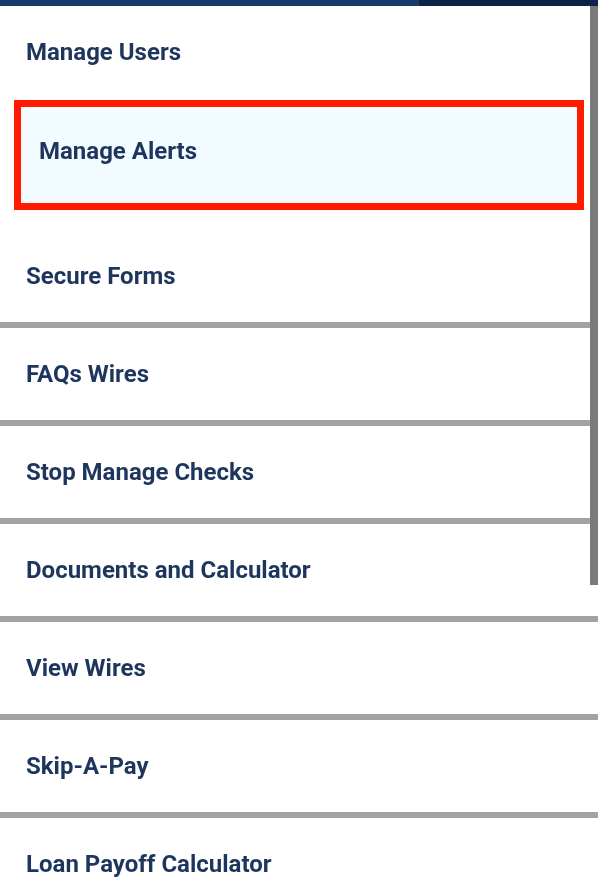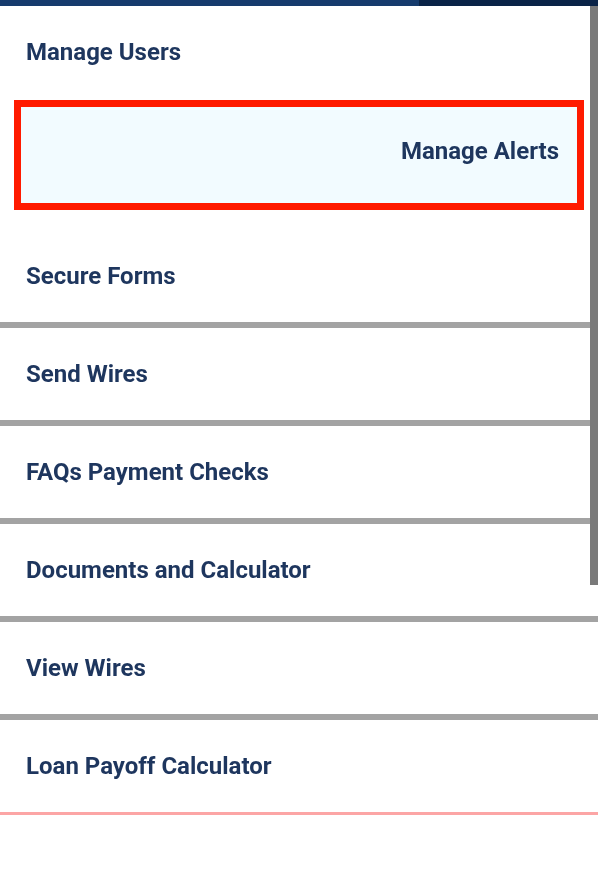--- a/index.html
+++ b/index.html
@@ -33,21 +33,20 @@
     border-bottom: 6px solid #a3a3a3;
     background: #ffffff;
   }
   .menu-item.first {
     border-bottom: none;
     padding-bottom: 22px;
   }
   .menu-item.highlight-wrap {
     padding: 12px;
     border-bottom: none;
-    text-align: right;
   }
   .highlight-box {
     margin: 0 2px 8px 2px;
     border: 7px solid #ff1a00;
     background: #f2fbff;
     padding: 30px 18px 38px 18px;
     font-size: 24px;
     font-weight: 700;
     color: #1e365e;
     cursor: pointer;
@@ -88,35 +87,38 @@
     <div class="highlight-box">
       <span>Manage Alerts</span>
     </div>
   </div>
 
   <div class="menu-item">
     <span>Secure Forms</span>
   </div>
 
   <div class="menu-item">
-    <span>Send Wires</span>
+    <span>FAQs Wires</span>
   </div>
 
   <div class="menu-item">
-    <span>FAQs Payment Checks</span>
+    <span>Stop Manage Checks</span>
   </div>
 
   <div class="menu-item">
     <span>Documents and Calculator</span>
   </div>
 
   <div class="menu-item">
     <span>View Wires</span>
   </div>
 
+  <div class="menu-item">
+    <span>Skip-A-Pay</span>
+  </div>
 
   <div class="menu-item last">
     <span>Loan Payoff Calculator</span>
   </div>
 
 </div>
 
 <div class="right-edge"></div>
 
 </body></html>

